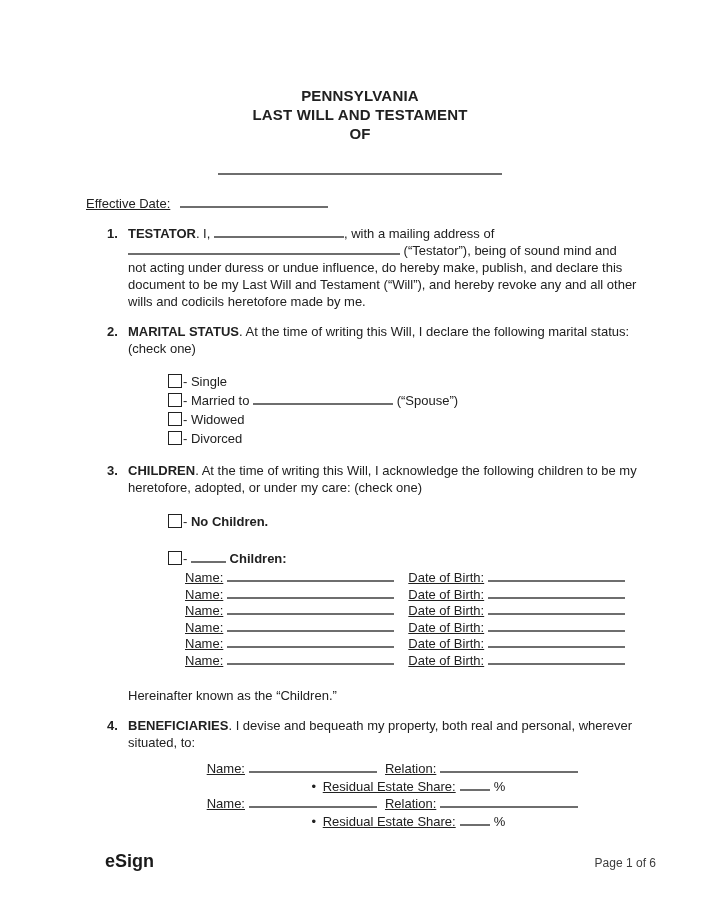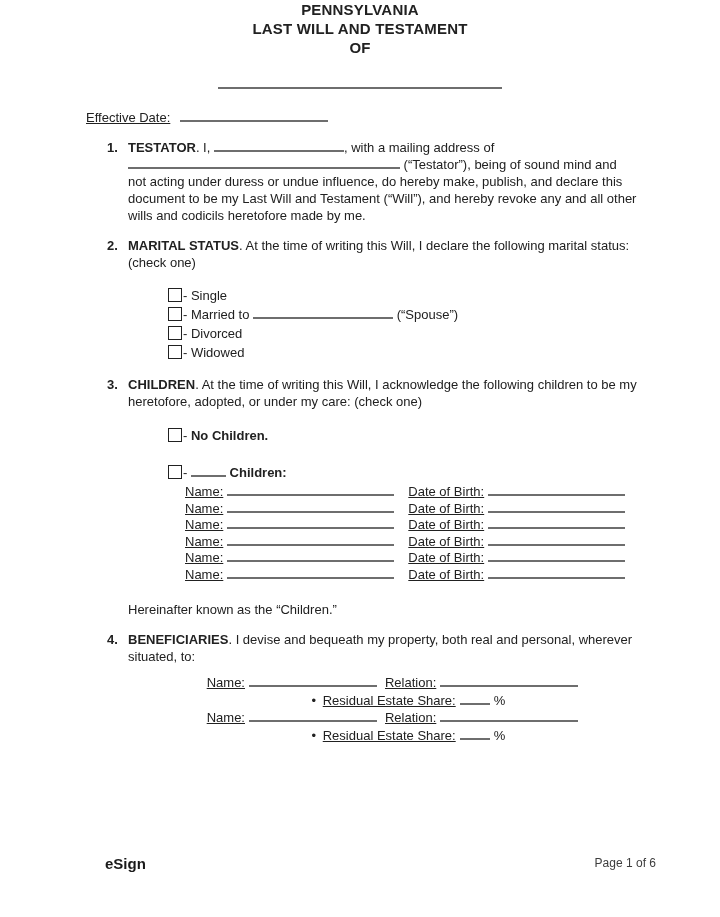--- a/index.html
+++ b/index.html
@@ -7,20 +7,21 @@
     position: relative;
     width: 720px;
     height: 917px;
     background: #ffffff;
     font-family: "Liberation Sans", sans-serif;
     font-size: 13px;
     color: #212121;
     overflow: hidden;
   }
   .doc-title {
+    padding-top: 86px;
     text-align: center;
     font-weight: bold;
     font-size: 15px;
     line-height: 19px;
     letter-spacing: 0.2px;
   }
   .name-line {
     width: 284px;
     margin: 30px auto 0 auto;
     border-bottom: 2px solid #6e6e6e;
@@ -86,21 +87,21 @@
   .ben-row .blank { margin-left: 4px; }
   .ben-row .rel-label { margin-left: 8px; }
   .ben-bullet { line-height: 17.5px; padding-left: 25px; white-space: nowrap; }
   .ben-bullet .bullet { display: inline-block; width: 18px; }
   .ben-bullet .blank { margin: 0 4px; }
   .footer-brand {
     position: absolute;
     left: 105px;
     bottom: 45px;
     font-weight: bold;
-    font-size: 15px;
+    font-size: 18px;
     color: #1a1a1a;
   }
   .footer-page {
     position: absolute;
     right: 64px;
     bottom: 47px;
     font-size: 12px;
     color: #3d3d3d;
   }
 </style>
@@ -132,24 +133,24 @@
     <div class="sec-body">
       <span class="b">MARITAL STATUS</span><span>. At the time of writing this Will, I declare the following marital status: (check one)</span>
       <div class="opt-list">
         <div class="opt">
           <span class="checkbox"></span><span>- Single</span>
         </div>
         <div class="opt">
           <span class="checkbox"></span><span>- Married to </span><span class="blank w140"></span><span> (“Spouse”)</span>
         </div>
         <div class="opt">
+          <span class="checkbox"></span><span>- Widowed</span>
+        </div>
+        <div class="opt">
           <span class="checkbox"></span><span>- Divorced</span>
-        </div>
-        <div class="opt">
-          <span class="checkbox"></span><span>- Widowed</span>
         </div>
       </div>
     </div>
   </div>
 
   <div class="section">
     <span class="sec-num">3.</span>
     <div class="sec-body">
       <span class="b">CHILDREN</span><span>. At the time of writing this Will, I acknowledge the following children to be my heretofore, adopted, or under my care: (check one)</span>
 

